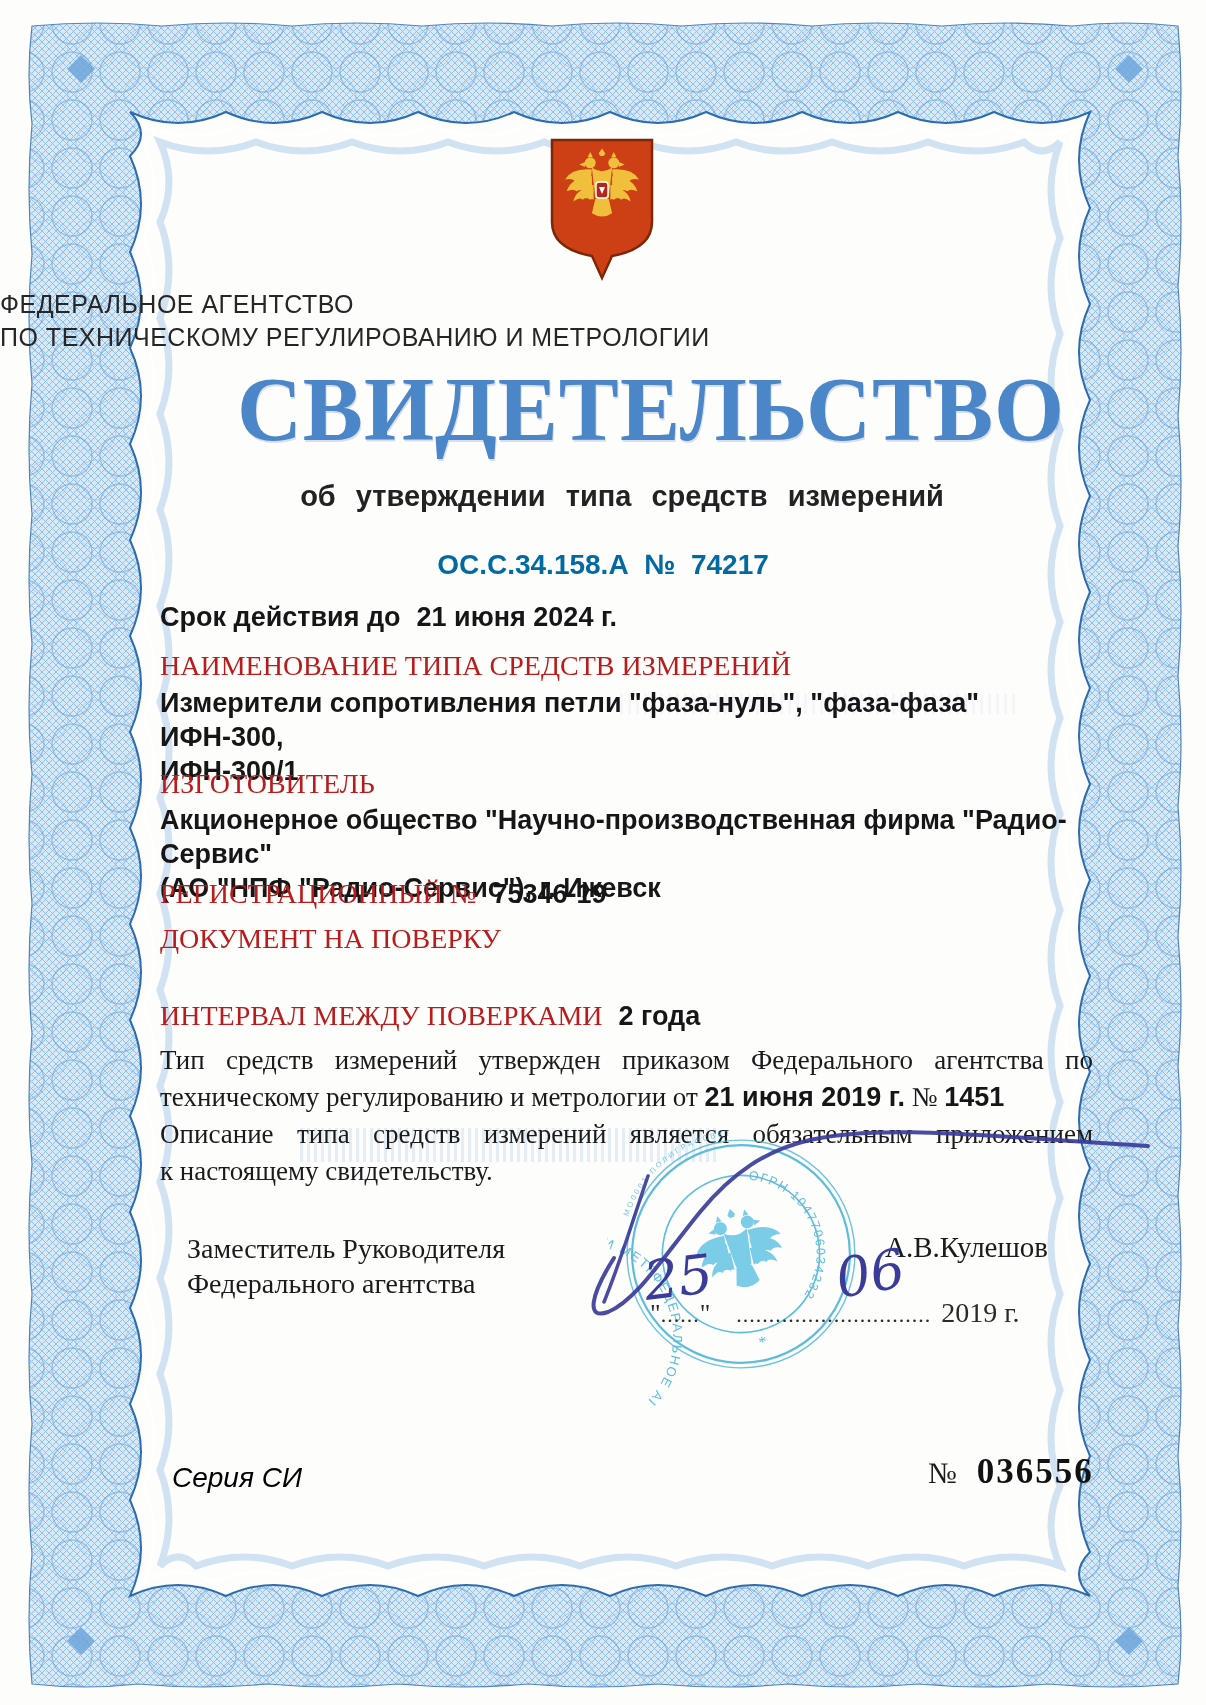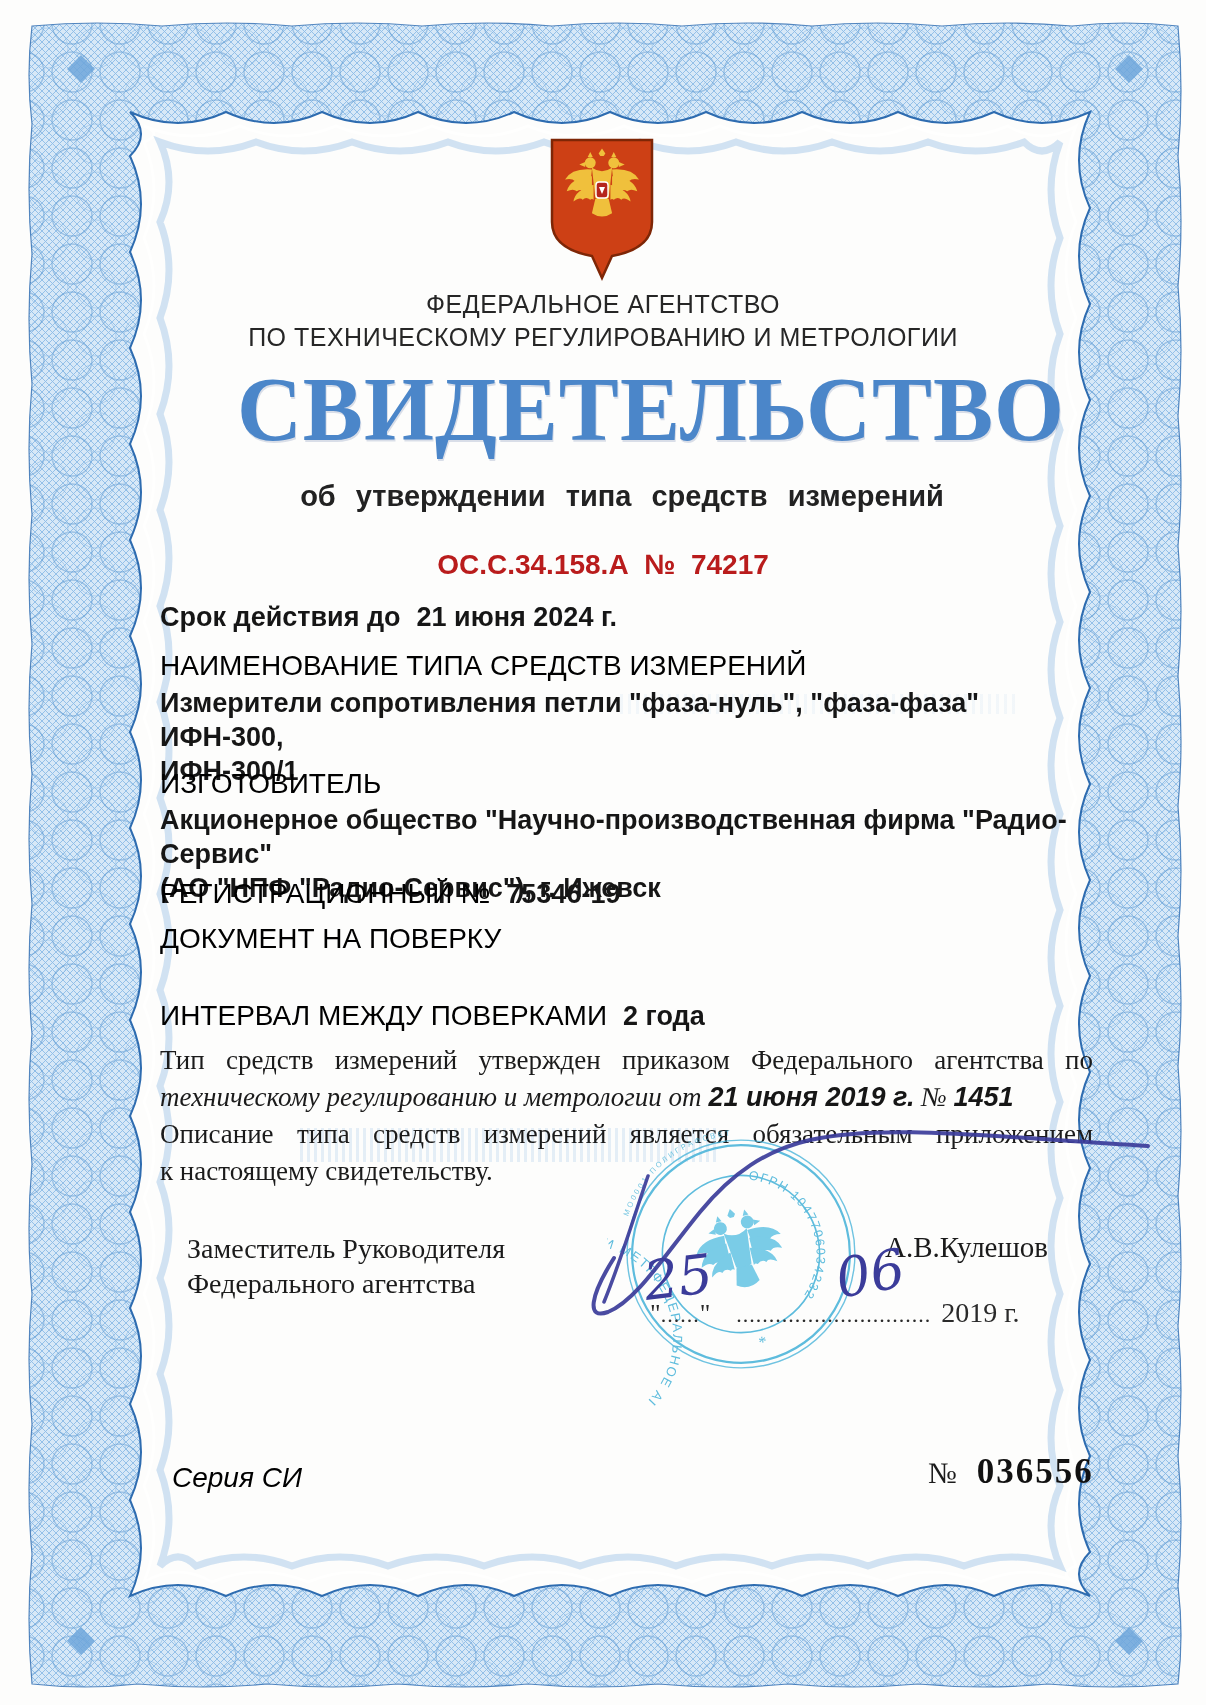--- a/index.html
+++ b/index.html
@@ -4,41 +4,41 @@
 <style>
   html,body{margin:0;padding:0;background:#ffffff;}
   .page{position:relative;width:1206px;height:1705px;background:#fdfdfc;overflow:hidden;
         font-family:"Liberation Serif",serif;color:#1b1b1b;}
   .abs{position:absolute;}
   #frame-svg{position:absolute;left:0;top:0;z-index:0;}
   .content{position:absolute;left:0;top:0;width:1206px;height:1705px;z-index:2;}
 
   
   .emblem{left:546px;top:136px;width:112px;height:146px;}
-  .agency{left:0;top:288px;width:1206px;text-align:center;
+  .agency{left:0;top:288px;width:1206px;text-align:left;
           font-family:"Liberation Sans",sans-serif;font-size:25px;line-height:33px;
           letter-spacing:.5px;color:#262626;}
   .cert-title{left:0;top:362px;width:1206px;text-align:center;
           font-family:"Liberation Serif",serif;font-weight:bold;font-size:90px;line-height:96px;
           color:#4b86c9;letter-spacing:1px;text-shadow:1px 2px 0 rgba(30,60,130,.16);padding-left:48px;}
   .subtitle{left:0;top:480px;width:1206px;text-align:center;
           font-family:"Liberation Sans",sans-serif;font-weight:bold;font-size:29px;
           word-spacing:12px;color:#222;padding-left:19px;}
   .docnum{left:0;top:549px;width:1206px;text-align:center;white-space:pre;
-          font-family:"Liberation Sans",sans-serif;font-weight:bold;font-size:28px;color:#b91c1c;}
+          font-family:"Liberation Sans",sans-serif;font-weight:bold;font-size:28px;color:#0369a1;}
 
   
   .body-row{left:160px;width:933px;}
-  .lbl{font-family:Liberation Sans, sans-serif;font-size:28px;color:#000000;}
+  .lbl{font-family:Liberation Serif, serif;font-size:28px;color:#b91c1c;}
   .val{font-family:"Liberation Sans",sans-serif;font-weight:bold;font-size:27px;color:#161616;}
   .row-flex{display:flex;align-items:baseline;gap:16px;}
   .vblock{line-height:34px;}
   .para{font-size:27px;line-height:37px;}
   .jline{text-align:justify;text-align-last:justify;}
-  .inl{display:inline;font-style:italic;}
+  .inl{display:inline;}
 
   .r-validity{top:602px;}
   .r-typelbl{top:650px;}
   .r-typeval{top:686px;}
   .r-mflbl{top:768px;}
   .r-mfval{top:803px;}
   .r-reg{top:878px;}
   .r-doclbl{top:923px;}
   .r-docval{top:956px;}
   .r-interval{top:1000px;}

